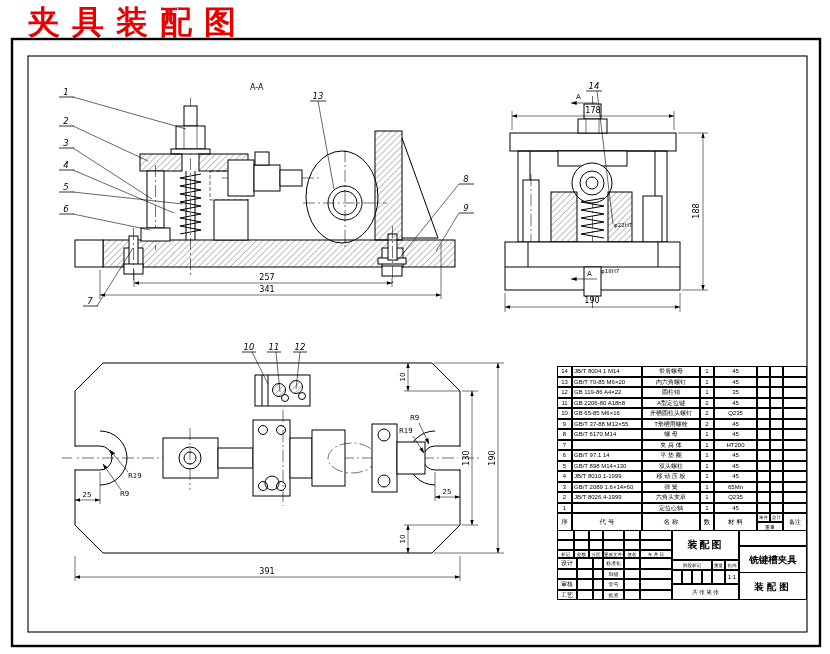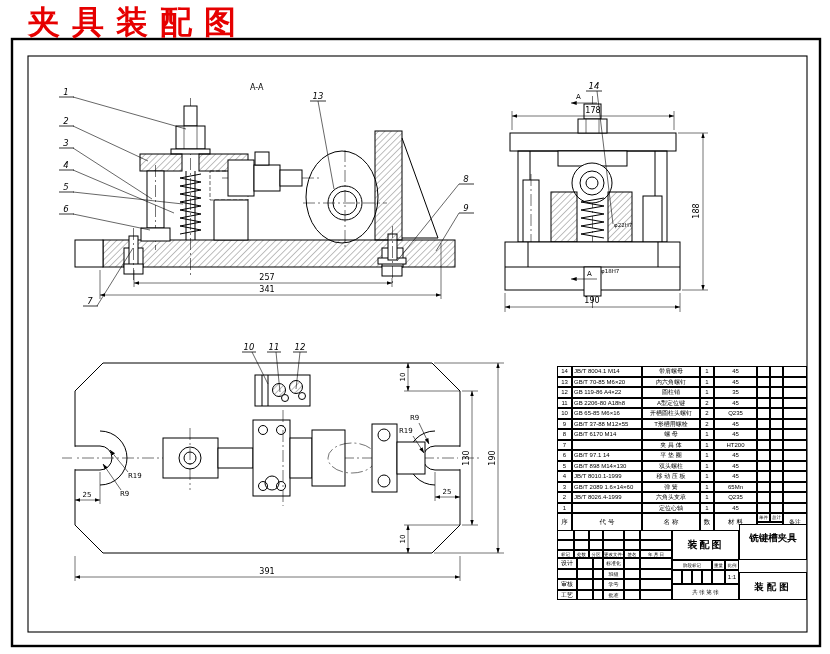--- a/index.html
+++ b/index.html
@@ -463,16 +463,16 @@
 <div class="bc f45" style="left:725px;top:560px;width:14px;height:10px;line-height:9px;">比例</div>
 <div class="bc" style="left:672px;top:570px;width:10px;height:14px;"></div>
 <div class="bc" style="left:682px;top:570px;width:10px;height:14px;"></div>
 <div class="bc" style="left:692px;top:570px;width:10px;height:14px;"></div>
 <div class="bc" style="left:702px;top:570px;width:10px;height:14px;"></div>
 <div class="bc" style="left:712px;top:570px;width:13px;height:14px;"></div>
 <div class="bc f6" style="left:725px;top:570px;width:14px;height:14px;line-height:13px;">1:1</div>
 <div class="bc f55" style="left:672px;top:584px;width:67px;height:16px;line-height:15px;">共 张 第 张</div>
 
 <div class="bc" style="left:739px;top:530px;width:68px;height:16px;"></div>
-<div class="bc f95" style="left:739px;top:524px;width:68px;height:36px;line-height:25px;">铣键槽夹具</div>
+<div class="bc f95" style="left:739px;top:546px;width:68px;height:36px;line-height:25px;">铣键槽夹具</div>
 <div class="bc f95" style="left:739px;top:572px;width:68px;height:28px;line-height:27px;letter-spacing:3px;">装配图</div>
 
 </div>
 
 </body></html>

